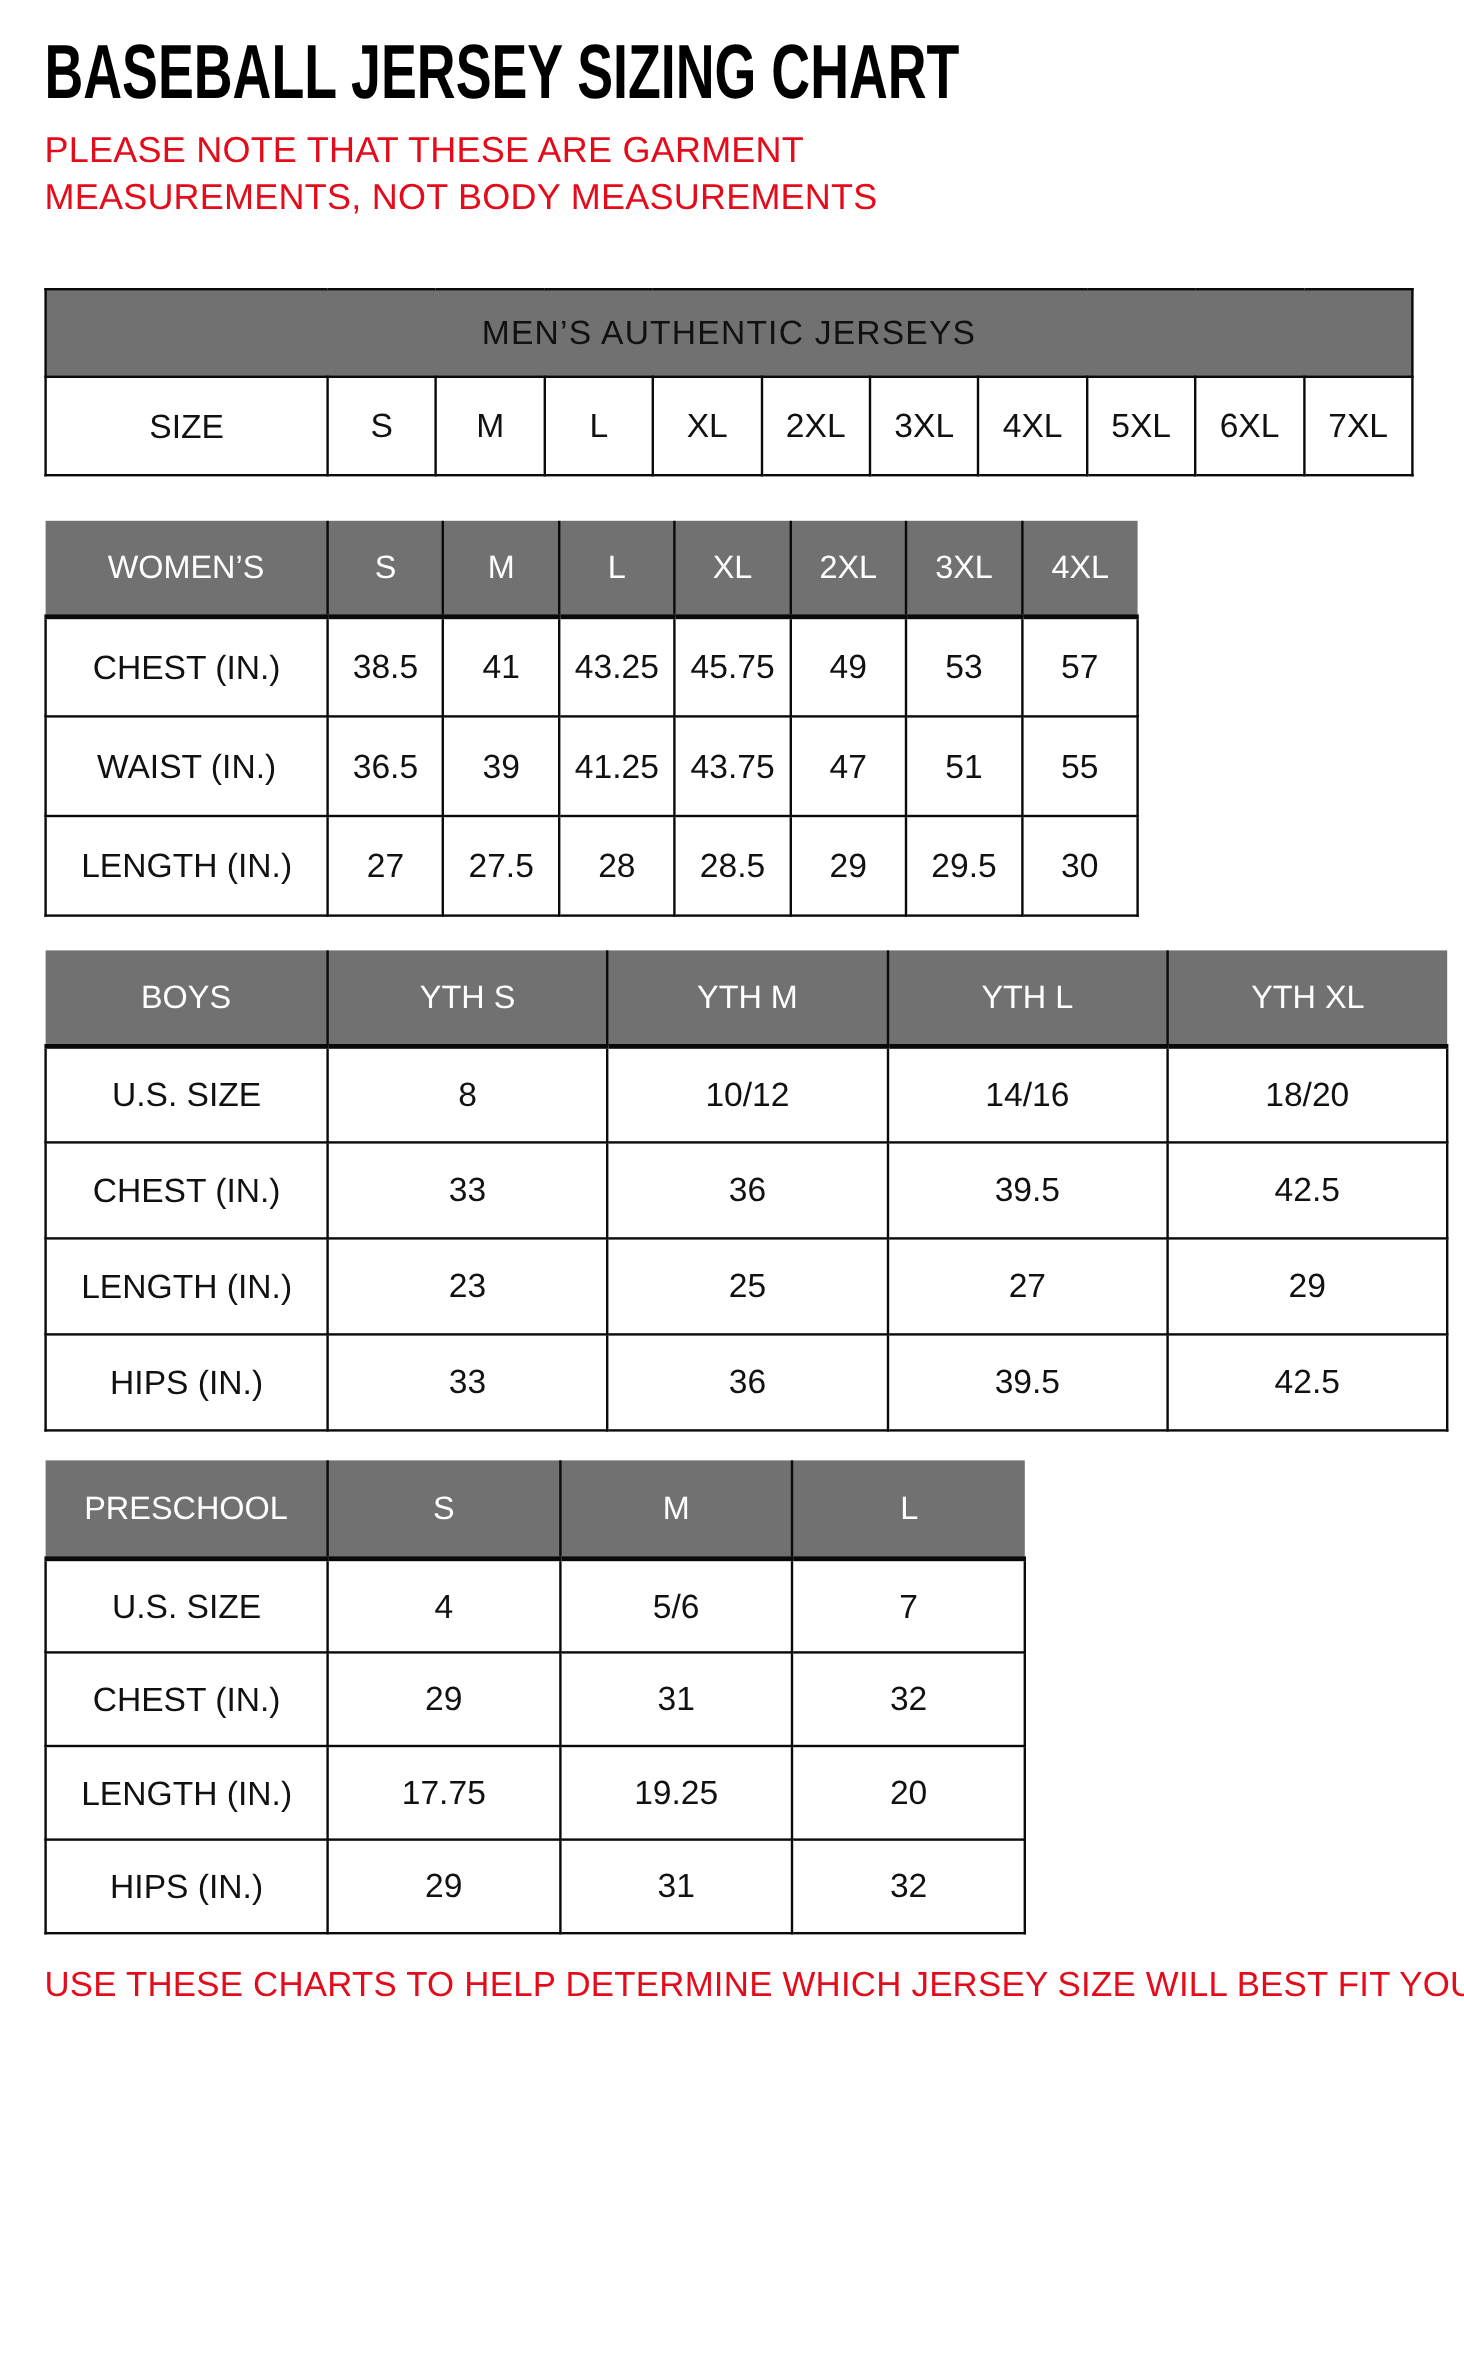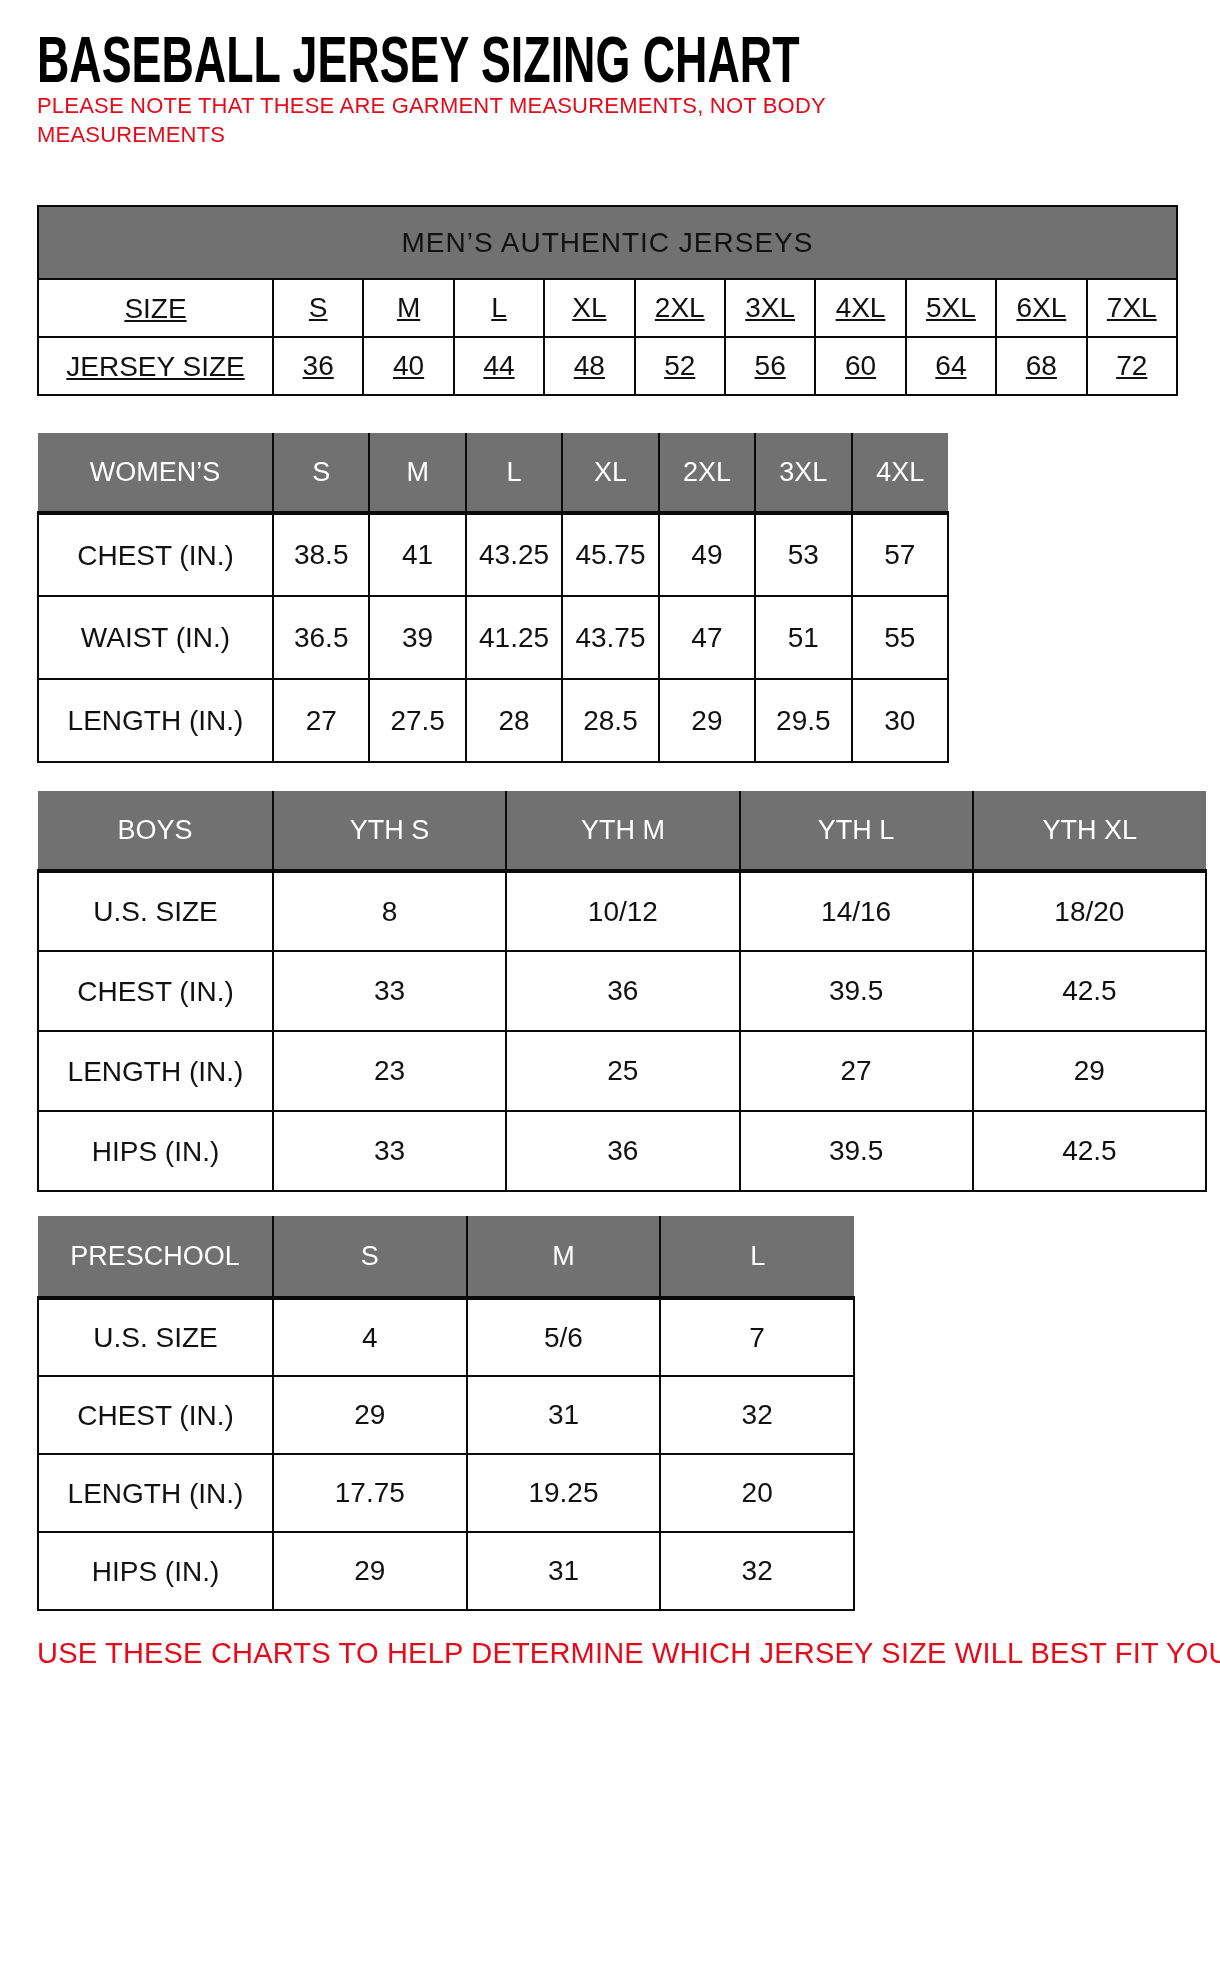--- a/index.html
+++ b/index.html
@@ -25,22 +25,23 @@
     line-height:1.0;
     font-weight:800;
     letter-spacing:0px;
     color:#000;
     transform:scaleX(0.70);
     transform-origin:left center;
     white-space:nowrap;
     margin:4px 0 0 0;
   }
   .note{
+    margin-top:14px;
     max-width:900px;
-    font-size:22px;
+    font-size:30px;
     line-height:1.3;
     color:var(--red);
     letter-spacing:0.2px;
   }
   .table-host{margin:0;}
   #host-mens{margin-top:56px;}
   #host-womens{margin-top:37px;}
   #host-boys{margin-top:28px;}
   #host-preschool{margin-top:24px;}
 
@@ -81,21 +82,21 @@
   tr.header-row td:first-child{border-left:none;}
   tr.header-row td:last-child{border-right:none;}
 
   td.rlabel{
     font-size:27px;
     white-space:pre-line;
     line-height:1.25;
   }
   
   .tbl-mens tr.banner-row{height:73px;}
-  .tbl-mens tr.data-row{height:58px;text-decoration:underline;}
+  .tbl-mens tr.data-row{height:82px;}
   .tbl-womens tr.header-row{height:80px;}
   .tbl-womens tr.data-row{height:83px;}
   .tbl-boys tr.header-row{height:80px;}
   .tbl-boys tr.data-row{height:80px;}
   .tbl-preschool tr.header-row{height:82px;}
   .tbl-preschool tr.data-row{height:78px;}
 
   .footer-note{
     margin-top:26px;
     font-size:29px;
@@ -136,33 +137,20 @@
             <td class="val">M</td>
             <td class="val">L</td>
             <td class="val">XL</td>
             <td class="val">2XL</td>
             <td class="val">3XL</td>
             <td class="val">4XL</td>
             <td class="val">5XL</td>
             <td class="val">6XL</td>
             <td class="val">7XL</td>
           </tr>
-          <tr class="data-row">
-            <td class="rlabel">JERSEY SIZE</td>
-            <td class="val">36</td>
-            <td class="val">40</td>
-            <td class="val">44</td>
-            <td class="val">48</td>
-            <td class="val">52</td>
-            <td class="val">56</td>
-            <td class="val">60</td>
-            <td class="val">64</td>
-            <td class="val">68</td>
-            <td class="val">72</td>
-          </tr>
         </tbody>
       </table>
     </div>
   <div class="table-host" id="host-womens">
       <table class="sizing tbl-womens">
         <colgroup>
           <col style="width: 235px;">
           <col>
           <col>
           <col>

